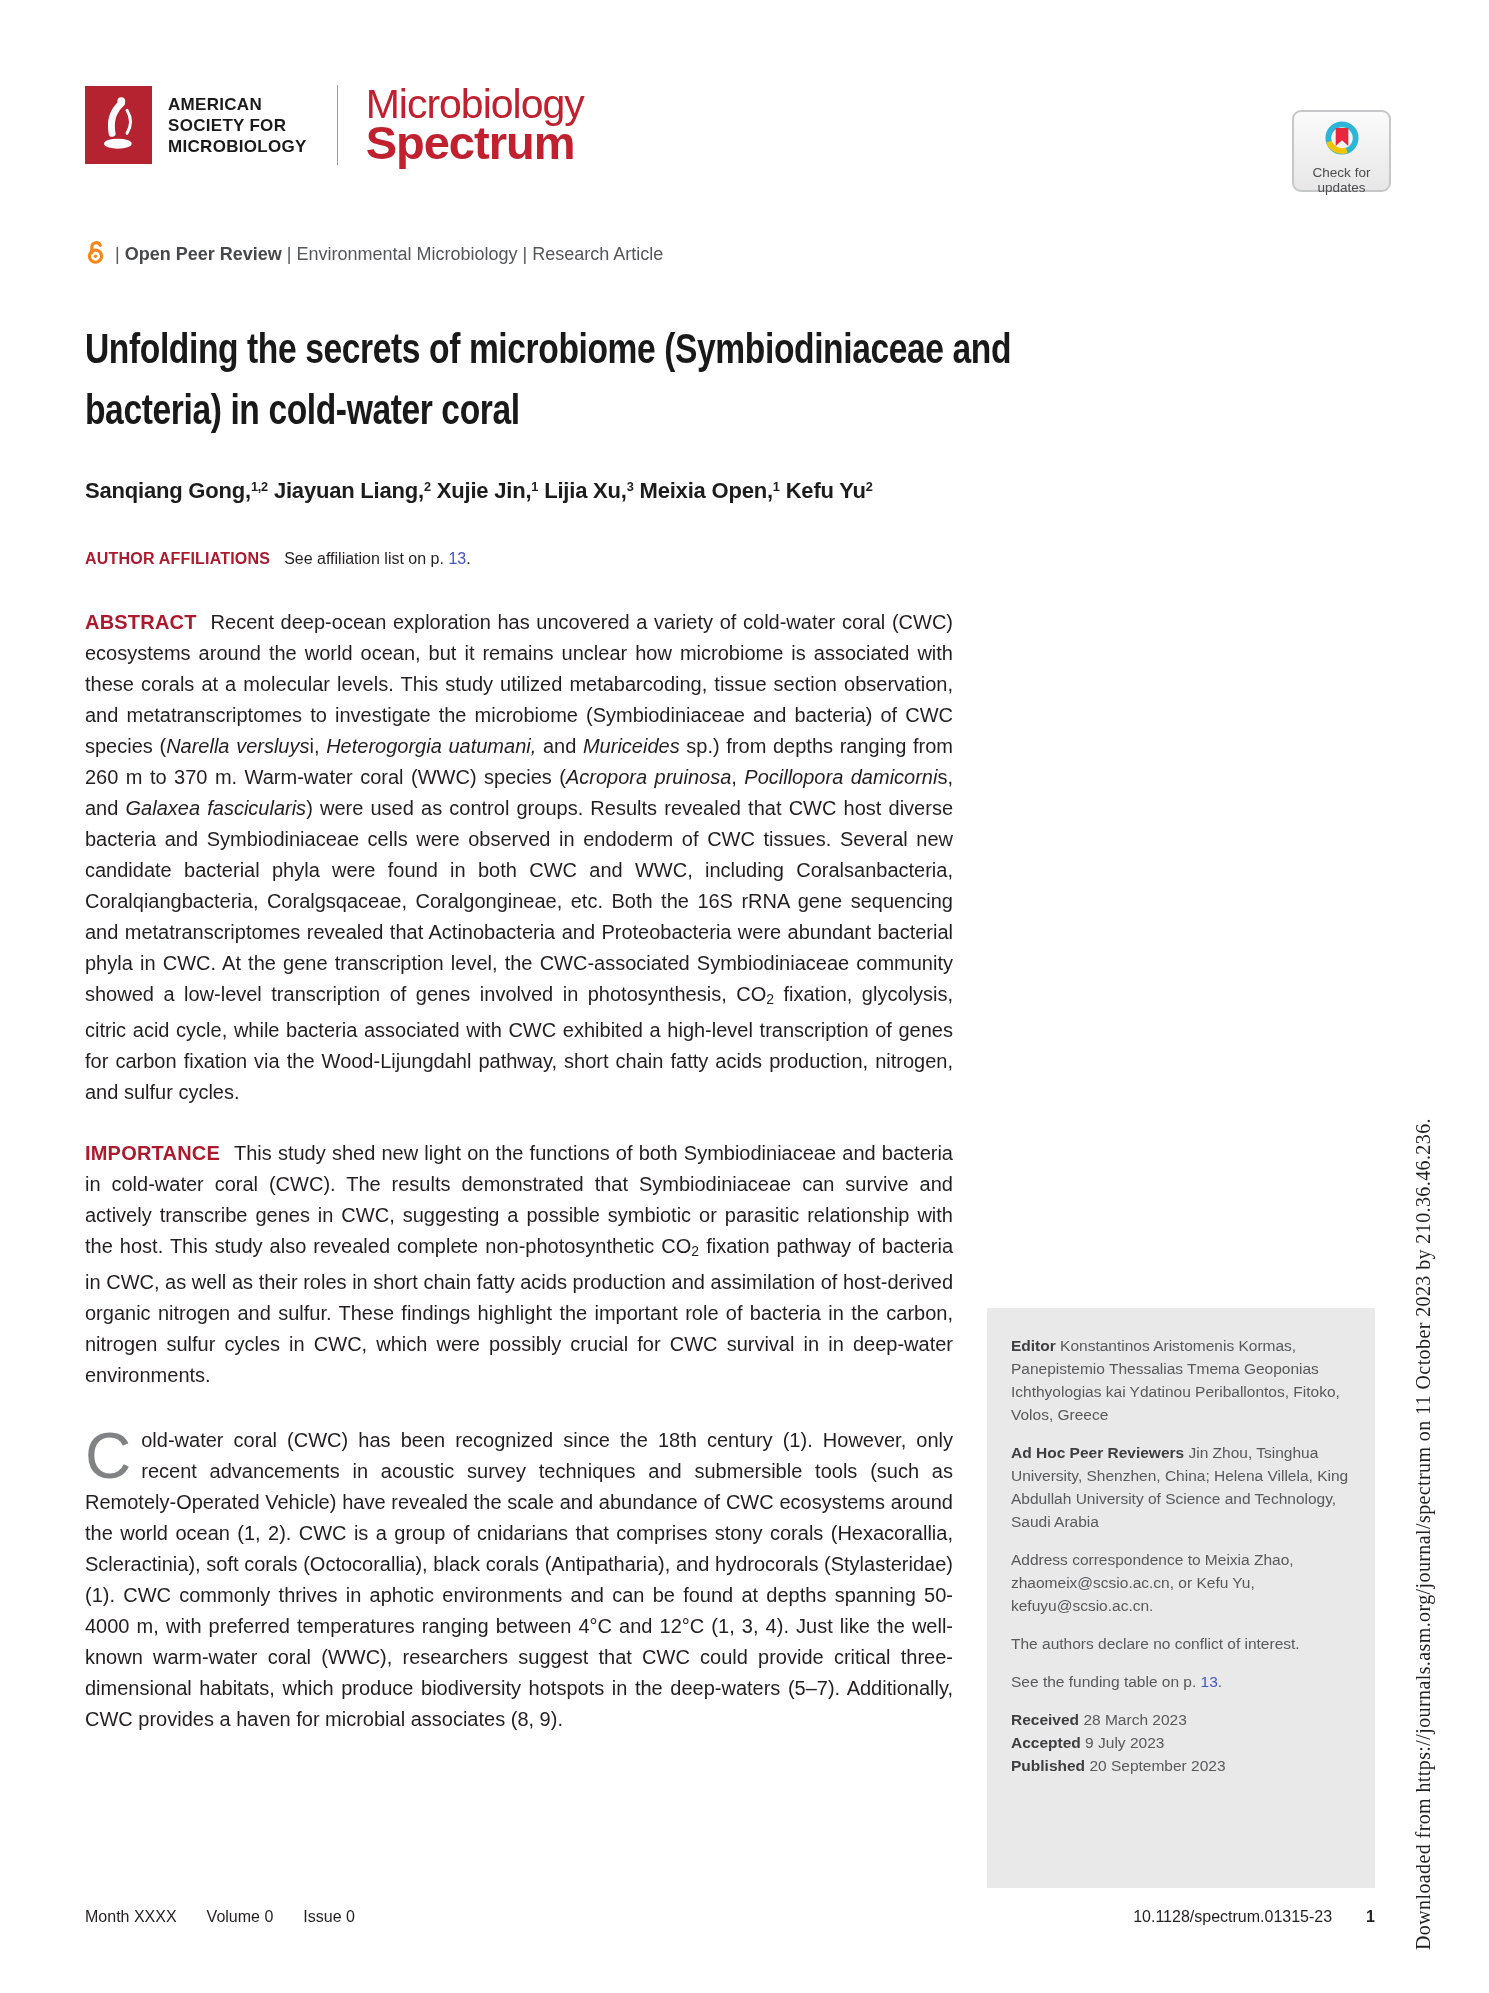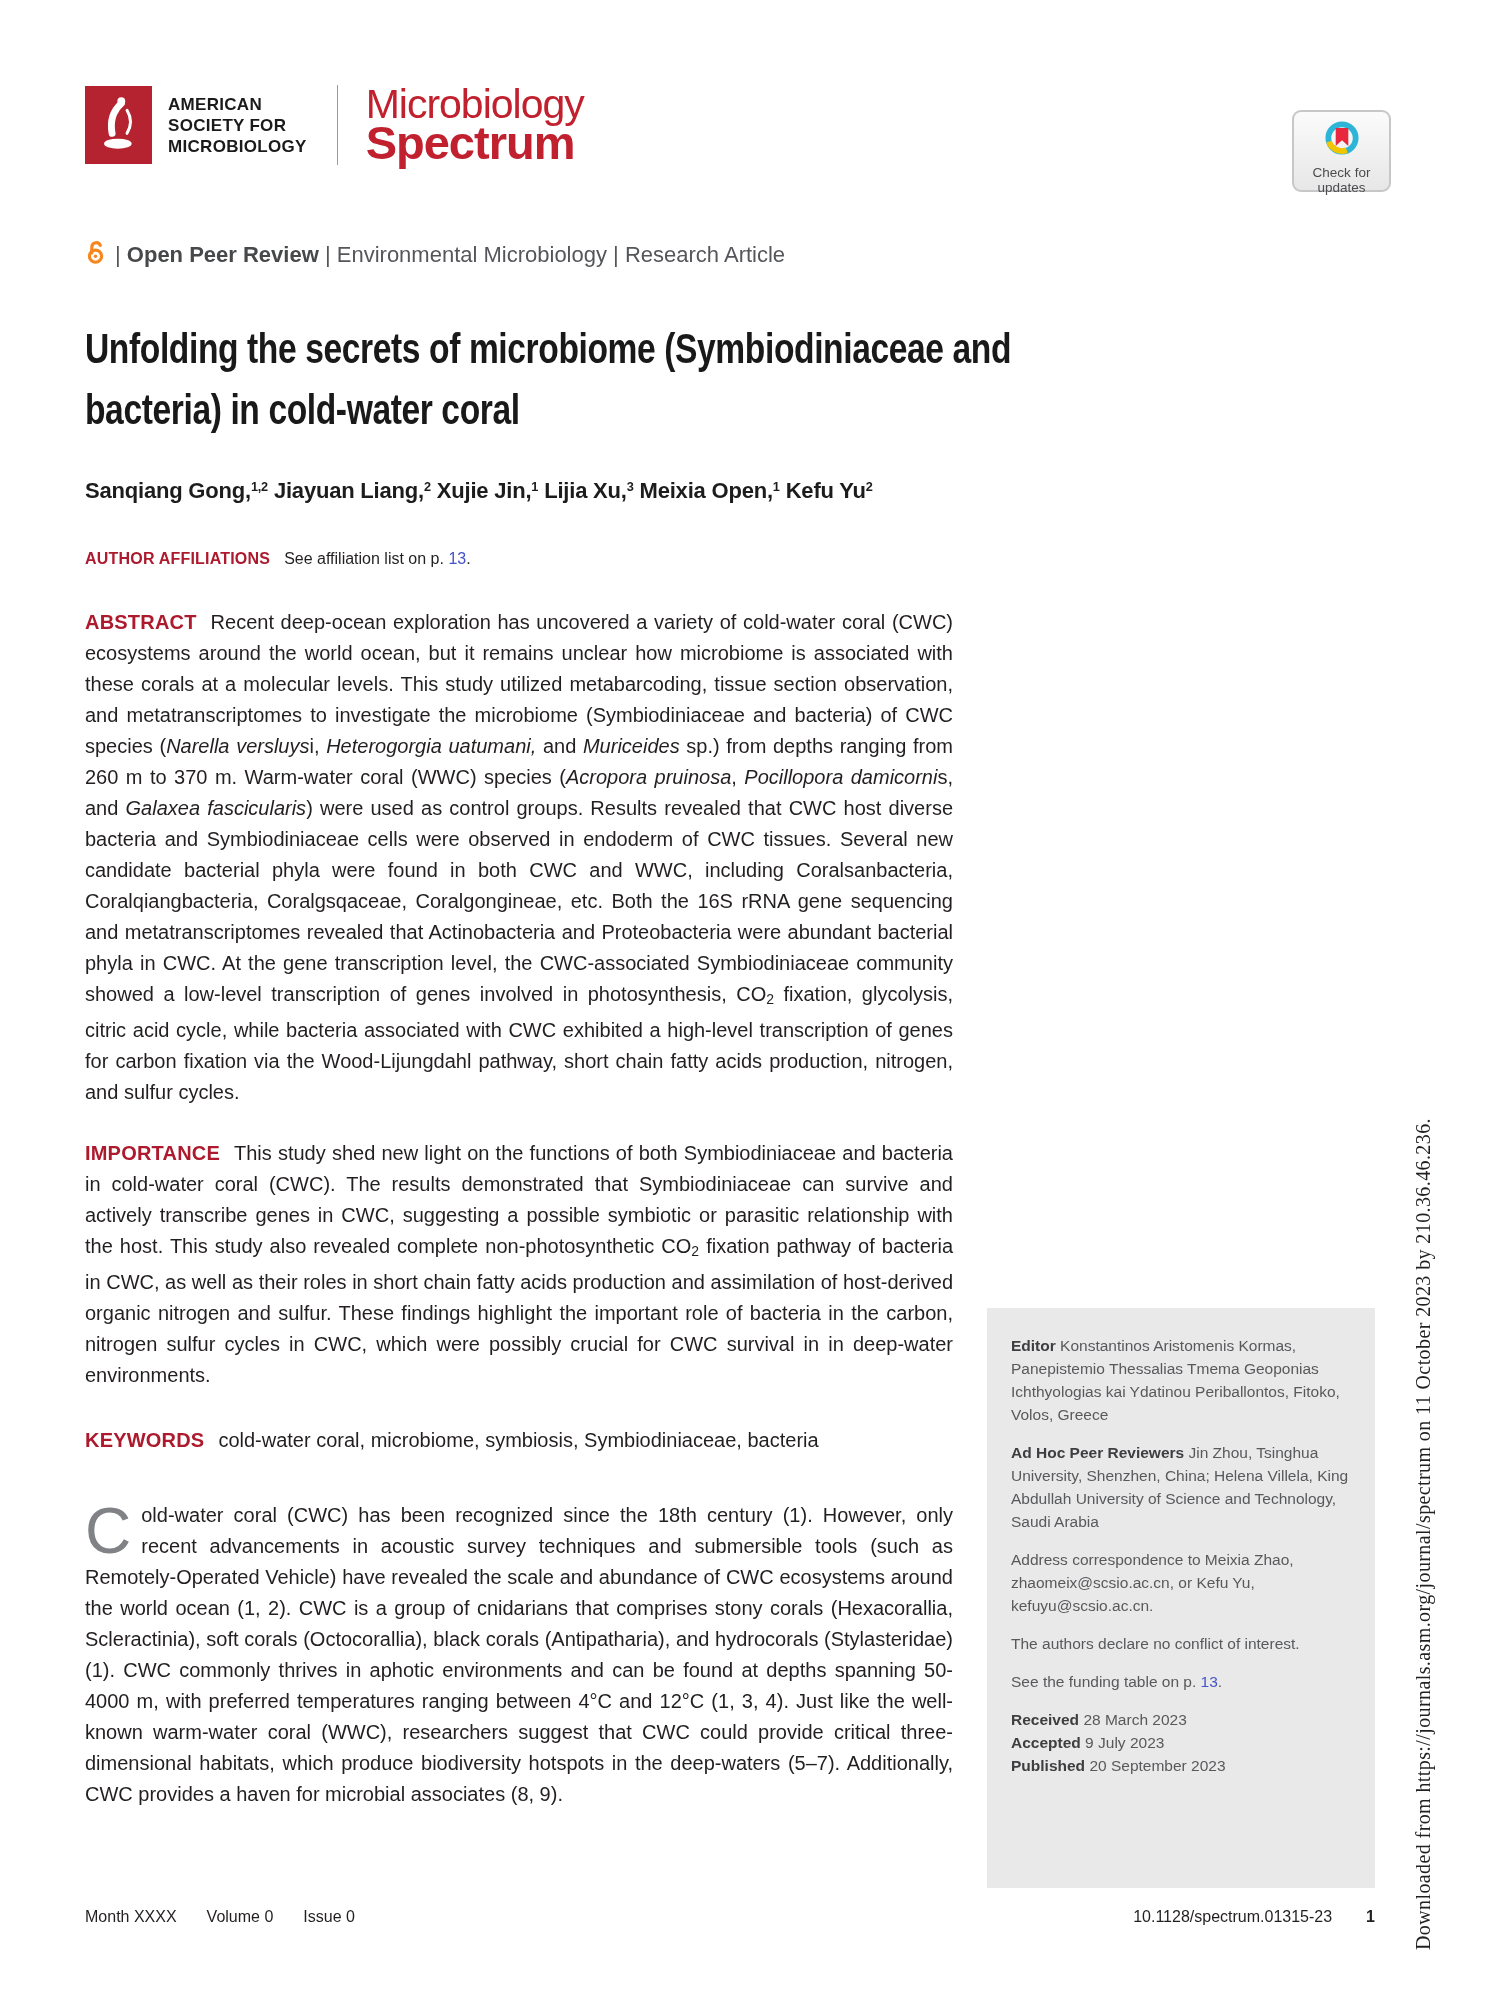--- a/index.html
+++ b/index.html
@@ -32,21 +32,21 @@
   
   .check-badge{
     position:absolute;left:1292px;top:110px;width:99px;height:82px;
     border:2px solid #c6c7c8;border-radius:9px;
     background:linear-gradient(#fbfbfb,#e7e7e8);
     display:flex;flex-direction:column;align-items:center;justify-content:flex-start;
     padding-top:5px;cursor:pointer;
   }
   .check-badge .label{font-size:13.5px;line-height:15px;color:#4c4c4e;text-align:center;margin-top:2px;}
   
-  .meta-line{position:absolute;left:85px;top:240px;font-size:22px;color:var(--gray);display:flex;align-items:center;gap:9px;}
+  .meta-line{position:absolute;left:85px;top:240px;font-size:18px;color:var(--gray);display:flex;align-items:center;gap:9px;}
   .meta-line .rs-b{font-weight:700;color:#47484A;}
   
   .title{position:absolute;left:85px;top:318px;font-size:42px;font-weight:700;line-height:61px;color:#191919;letter-spacing:-.5px;transform:scaleX(.8);transform-origin:left top;white-space:nowrap;}
   .authors{position:absolute;left:85px;top:478px;font-size:22px;font-weight:700;color:#1c1c1c;letter-spacing:-.2px;}
   .affils{position:absolute;left:85px;top:550px;font-size:16px;color:var(--ink);}
   
   .main-col{position:absolute;left:85px;top:607px;width:868px;font-size:20px;line-height:31px;color:var(--ink);text-align:justify;}
   .main-col p{margin:0;}
   .p-abstract{margin-bottom:30px !important;}
   .p-importance{margin-bottom:34px !important;}
@@ -135,21 +135,20 @@
     <div>bacteria) in cold-water coral</div>
   </div>
 
   <div class="authors"><span>Sanqiang Gong,</span><span class="rs-sup">1,2</span><span> Jiayuan Liang,</span><span class="rs-sup">2</span><span> Xujie Jin,</span><span class="rs-sup">1</span><span> Lijia Xu,</span><span class="rs-sup">3</span><span> Meixia Open,</span><span class="rs-sup">1</span><span> Kefu Yu</span><span class="rs-sup">2</span></div>
 
   <div class="affils"><span class="rs-label">AUTHOR AFFILIATIONS</span><span>See affiliation list on p. </span><span class="rs-link">13</span><span>.</span></div>
 
   <div class="main-col">
     <p class="p-abstract"><span class="rs-label">ABSTRACT</span><span>Recent deep-ocean exploration has uncovered a variety of cold-water coral (CWC) ecosystems around the world ocean, but it remains unclear how microbiome is associated with these corals at a molecular levels. This study utilized metabarcoding, tissue section observation, and metatranscriptomes to investigate the microbiome (Symbiodiniaceae and bacteria) of CWC species (</span><span class="rs-i">Narella versluys</span><span>i, </span><span class="rs-i">Heterogorgia uatumani,</span><span> and </span><span class="rs-i">Muriceides</span><span> sp.) from depths ranging from 260 m to 370 m. Warm-water coral (WWC) species (</span><span class="rs-i">Acropora pruinosa</span><span>, </span><span class="rs-i">Pocillopora damicorni</span><span>s, and </span><span class="rs-i">Galaxea fascicularis</span><span>) were used as control groups. Results revealed that CWC host diverse bacteria and Symbiodiniaceae cells were observed in endoderm of CWC tissues. Several new candidate bacterial phyla were found in both CWC and WWC, including Coralsanbacteria, Coralqiangbacteria, Coralgsqaceae, Coralgongineae, etc. Both the 16S rRNA gene sequencing and metatranscriptomes revealed that Actinobacteria and Proteobacteria were abundant bacterial phyla in CWC. At the gene transcription level, the CWC-associated Symbiodiniaceae community showed a low-level transcription of genes involved in photosynthesis, CO</span><span class="rs-sub">2</span><span> fixation, glycolysis, citric acid cycle, while bacteria associated with CWC exhibited a high-level transcription of genes for carbon fixation via the Wood-Lijungdahl pathway, short chain fatty acids production, nitrogen, and sulfur cycles.</span></p>
     <p class="p-importance"><span class="rs-label">IMPORTANCE</span><span>This study shed new light on the functions of both Symbiodiniaceae and bacteria in cold-water coral (CWC). The results demonstrated that Symbiodiniaceae can survive and actively transcribe genes in CWC, suggesting a possible symbiotic or parasitic relationship with the host. This study also revealed complete non-photosynthetic CO</span><span class="rs-sub">2</span><span> fixation pathway of bacteria in CWC, as well as their roles in short chain fatty acids production and assimilation of host-derived organic nitrogen and sulfur. These findings highlight the important role of bacteria in the carbon, nitrogen sulfur cycles in CWC, which were possibly crucial for CWC survival in in deep-water environments.</span></p>
-    <p class="p-keywords"><span class="rs-label">KEYWORDS</span><span>cold-water coral, microbiome, symbiosis, Symbiodiniaceae, bacteria</span></p>
     <p class="intro"><span class="dropcap">C</span><span><span>old-water coral (CWC) has been recognized since the 18th century (1). However, only recent advancements in acoustic survey techniques and submersible tools (such as Remotely-Operated Vehicle) have revealed the scale and abundance of CWC ecosystems around the world ocean (1, 2). CWC is a group of cnidarians that comprises stony corals (Hexacorallia, Scleractinia), soft corals (Octocorallia), black corals (Antipatharia), and hydrocorals (Stylasteridae) (1). CWC commonly thrives in aphotic environments and can be found at depths spanning 50-4000 m, with preferred temperatures ranging between 4°C and 12°C (1, 3, 4). Just like the well-known warm-water coral (WWC), researchers suggest that CWC could provide critical three-dimensional habitats, which produce biodiversity hotspots in the deep-waters (5–7). Additionally, CWC provides a haven for microbial associates (8, 9).</span></span></p>
   </div>
 
   <div class="sidebar">
     <p><span class="rs-b">Editor </span><span>Konstantinos Aristomenis Kormas, Panepistemio Thessalias Tmema Geoponias Ichthyologias kai Ydatinou Periballontos, Fitoko, Volos, Greece</span></p>
     <p><span class="rs-b">Ad Hoc Peer Reviewers </span><span>Jin Zhou, Tsinghua University, Shenzhen, China; Helena Villela, King Abdullah University of Science and Technology, Saudi Arabia</span></p>
     <p><span>Address correspondence to Meixia Zhao, zhaomeix@scsio.ac.cn, or Kefu Yu, kefuyu@scsio.ac.cn.</span></p>
     <p><span>The authors declare no conflict of interest.</span></p>
     <p><span>See the funding table on p. </span><span class="rs-link">13</span><span>.</span></p>
     <div class="sb-dates">

